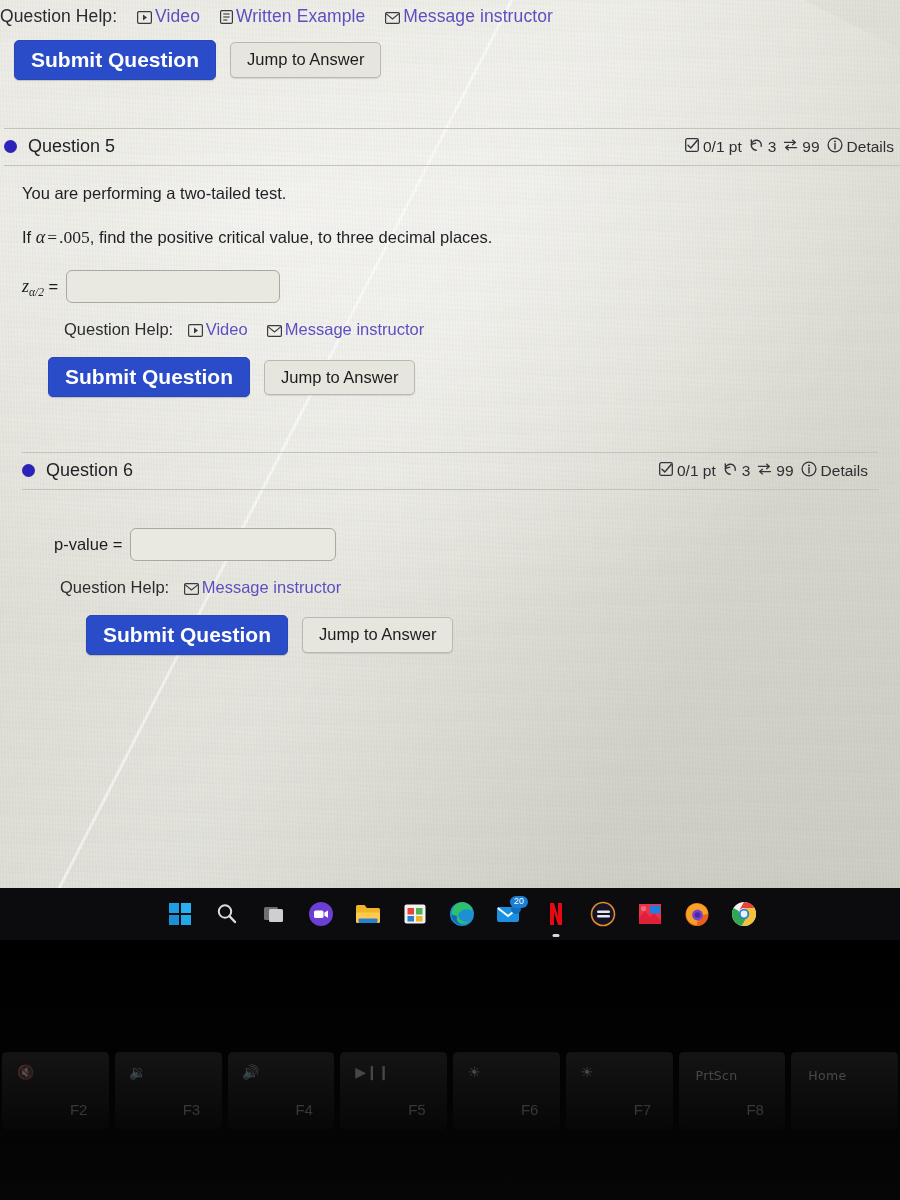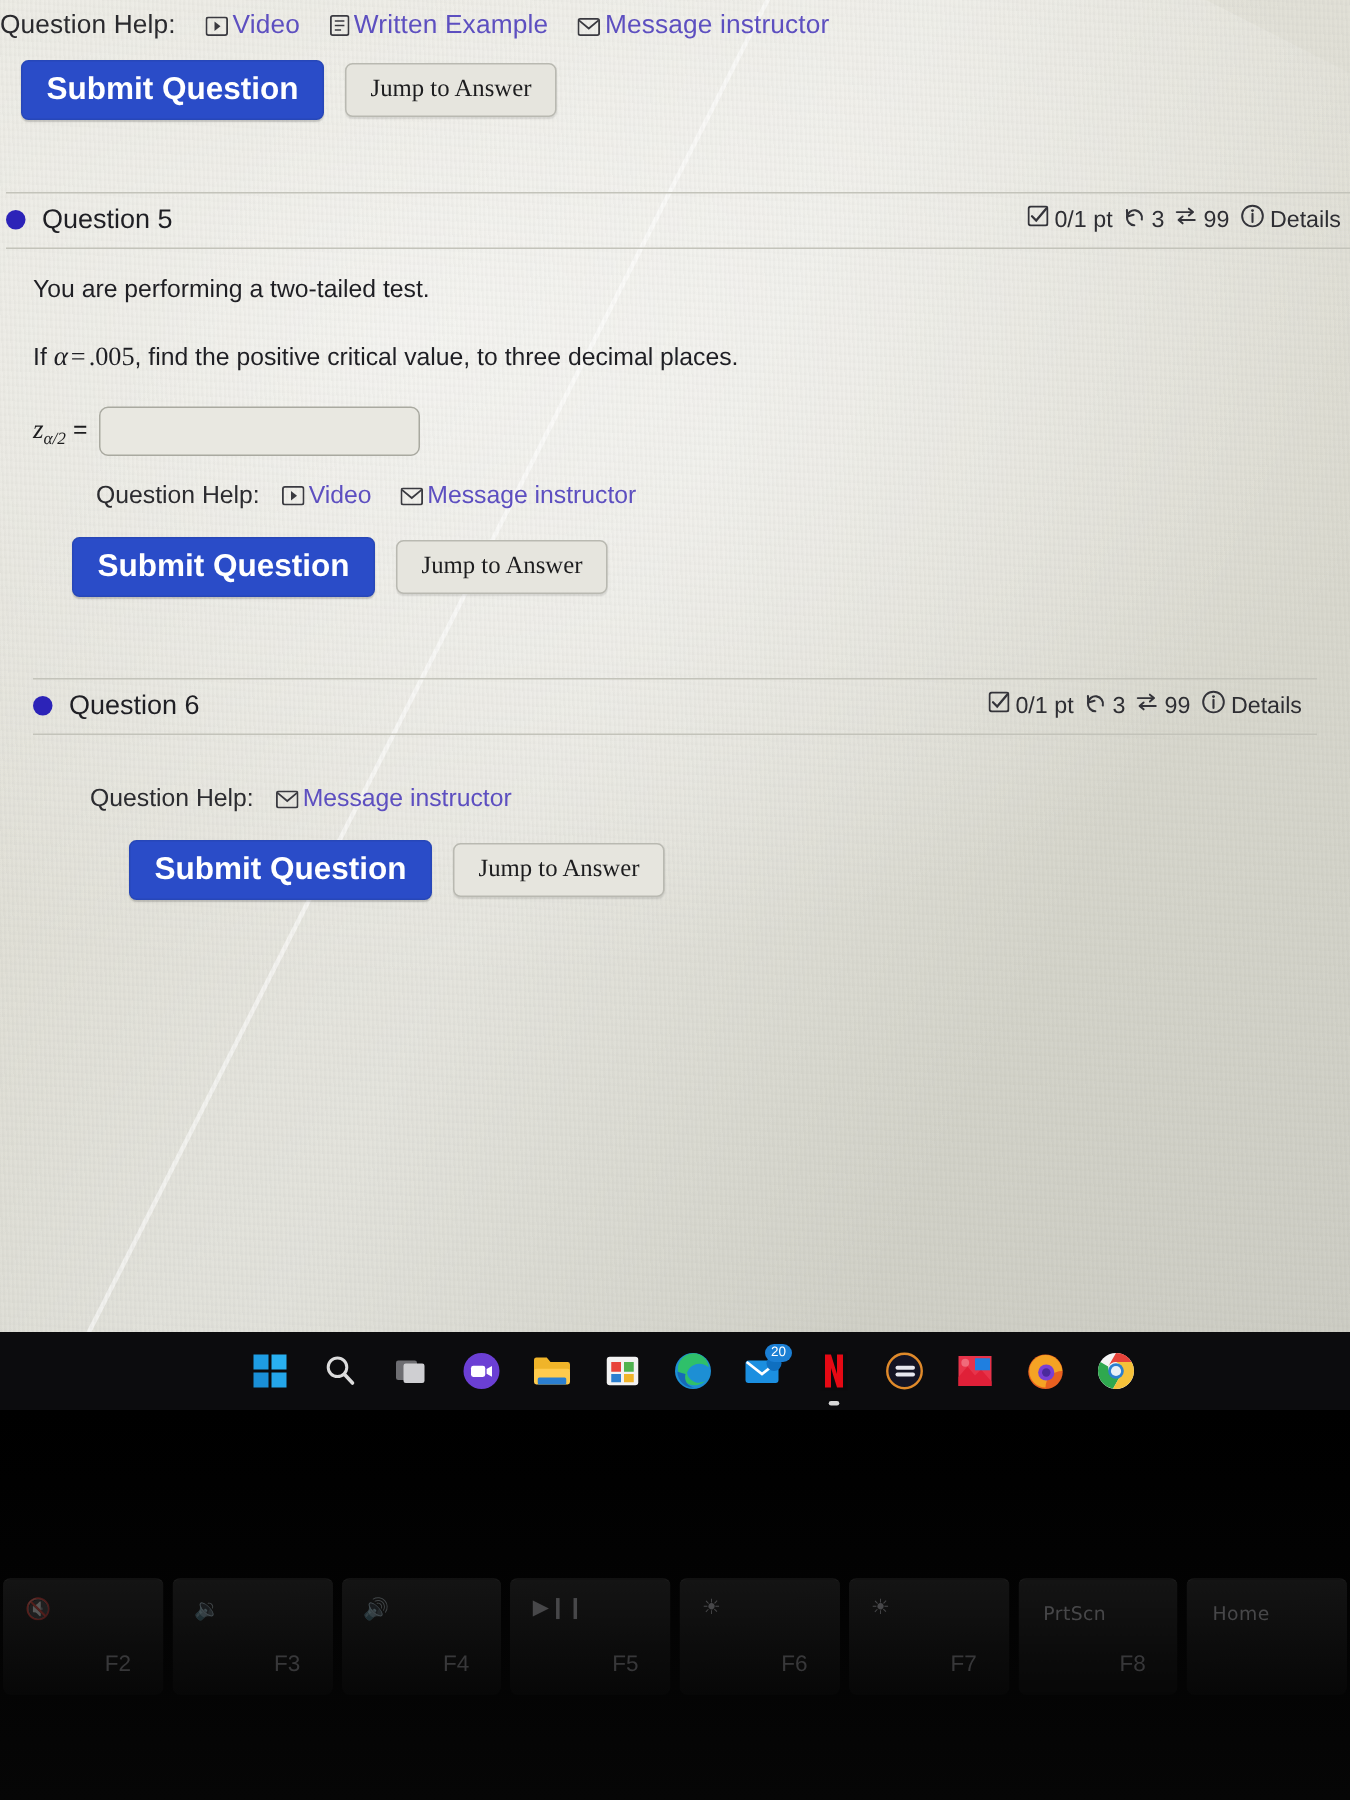--- a/index.html
+++ b/index.html
@@ -100,21 +100,21 @@
     box-shadow: 0 1px 1px rgba(0,0,0,.18);
   }
   .btn-jump {
     background: #e6e5de;
     color: #1d1d1f;
     border: 1px solid #b9b9b1;
     border-radius: 5px;
     padding: 8px 16px 9px;
     font-size: 16.5px;
     cursor: pointer;
-    font-family: Liberation Serif, serif;
+    font-family: Liberation Sans, sans-serif;
     line-height: 1;
     margin-left: 14px;
     box-shadow: 0 1px 1px rgba(0,0,0,.10);
   }
 
   
   .qblock { position: absolute; width: 100%; }
 
   .qhead {
     display: flex;
@@ -430,20 +430,24 @@
                     <path d="M8 6.6 V12" stroke="#34343a" stroke-width="1.4" stroke-linecap="round"></path>
                   </svg>
               </span>
               <span>Details</span>
             </span>
           </div>
         </div>
 
         <div class="qbody" style="padding-left:20px; padding-right:10px;">
 
+          <div class="ansrow" style="margin-top:22px; padding-left:12px;">
+            <span class="anslabel">p-value =</span>
+            <input class="ansinput" style="width: 206px;" type="text" placeholder="">
+          </div>
 
           <div class="helprow" style="padding-left:18px;">
             <span>Question Help:</span><span class="gap"></span>
             <span class="ico-box">
               <svg width="15" height="12" viewBox="0 0 15 12">
                   <rect x="0.6" y="0.6" width="13.8" height="10.8" rx="1.2" fill="none" stroke="#3a3a40" stroke-width="1.2"></rect>
                   <path d="M1 1.6 L7.5 7 L14 1.6" fill="none" stroke="#3a3a40" stroke-width="1.2"></path>
                 </svg>
             </span><a class="help-link">Message instructor</a>
           </div>

